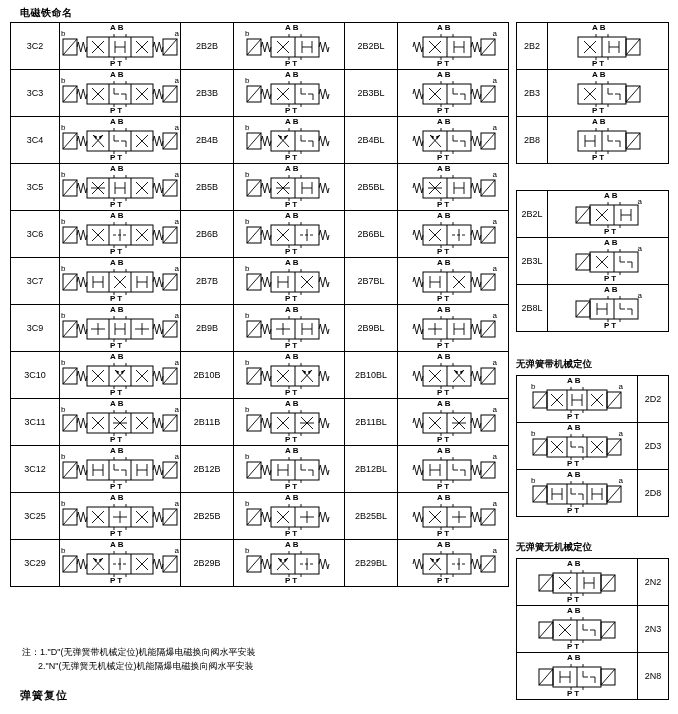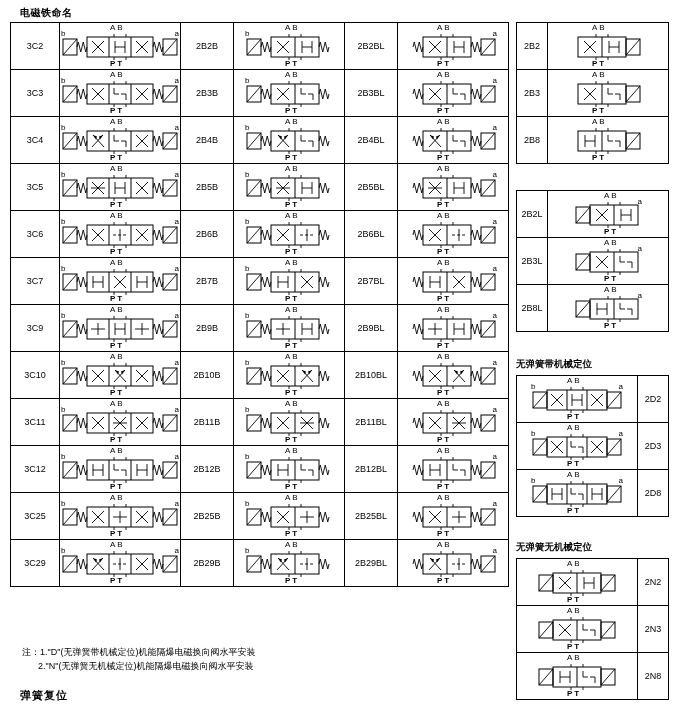--- a/index.html
+++ b/index.html
@@ -27,21 +27,21 @@
   .symcell{position:relative;height:46px;}
 
   
   .sym{
     position:relative;
     margin:0 auto;
   }
   .sym svg{display:block;}
 
   .lbl-ab{
-    position:absolute;font-size:8px;font-weight:normal;letter-spacing:2px;
+    position:absolute;font-size:8px;font-weight:bold;letter-spacing:2px;
   }
   .lbl-pt{
     position:absolute;font-size:8px;font-weight:bold;letter-spacing:2px;
   }
   .lbl-b{position:absolute;font-size:8px;}
   .lbl-a{position:absolute;font-size:8px;}
 
   
   #main-table{position:absolute;left:10px;top:22px;}
   #main-table td.c1{width:48px;}

